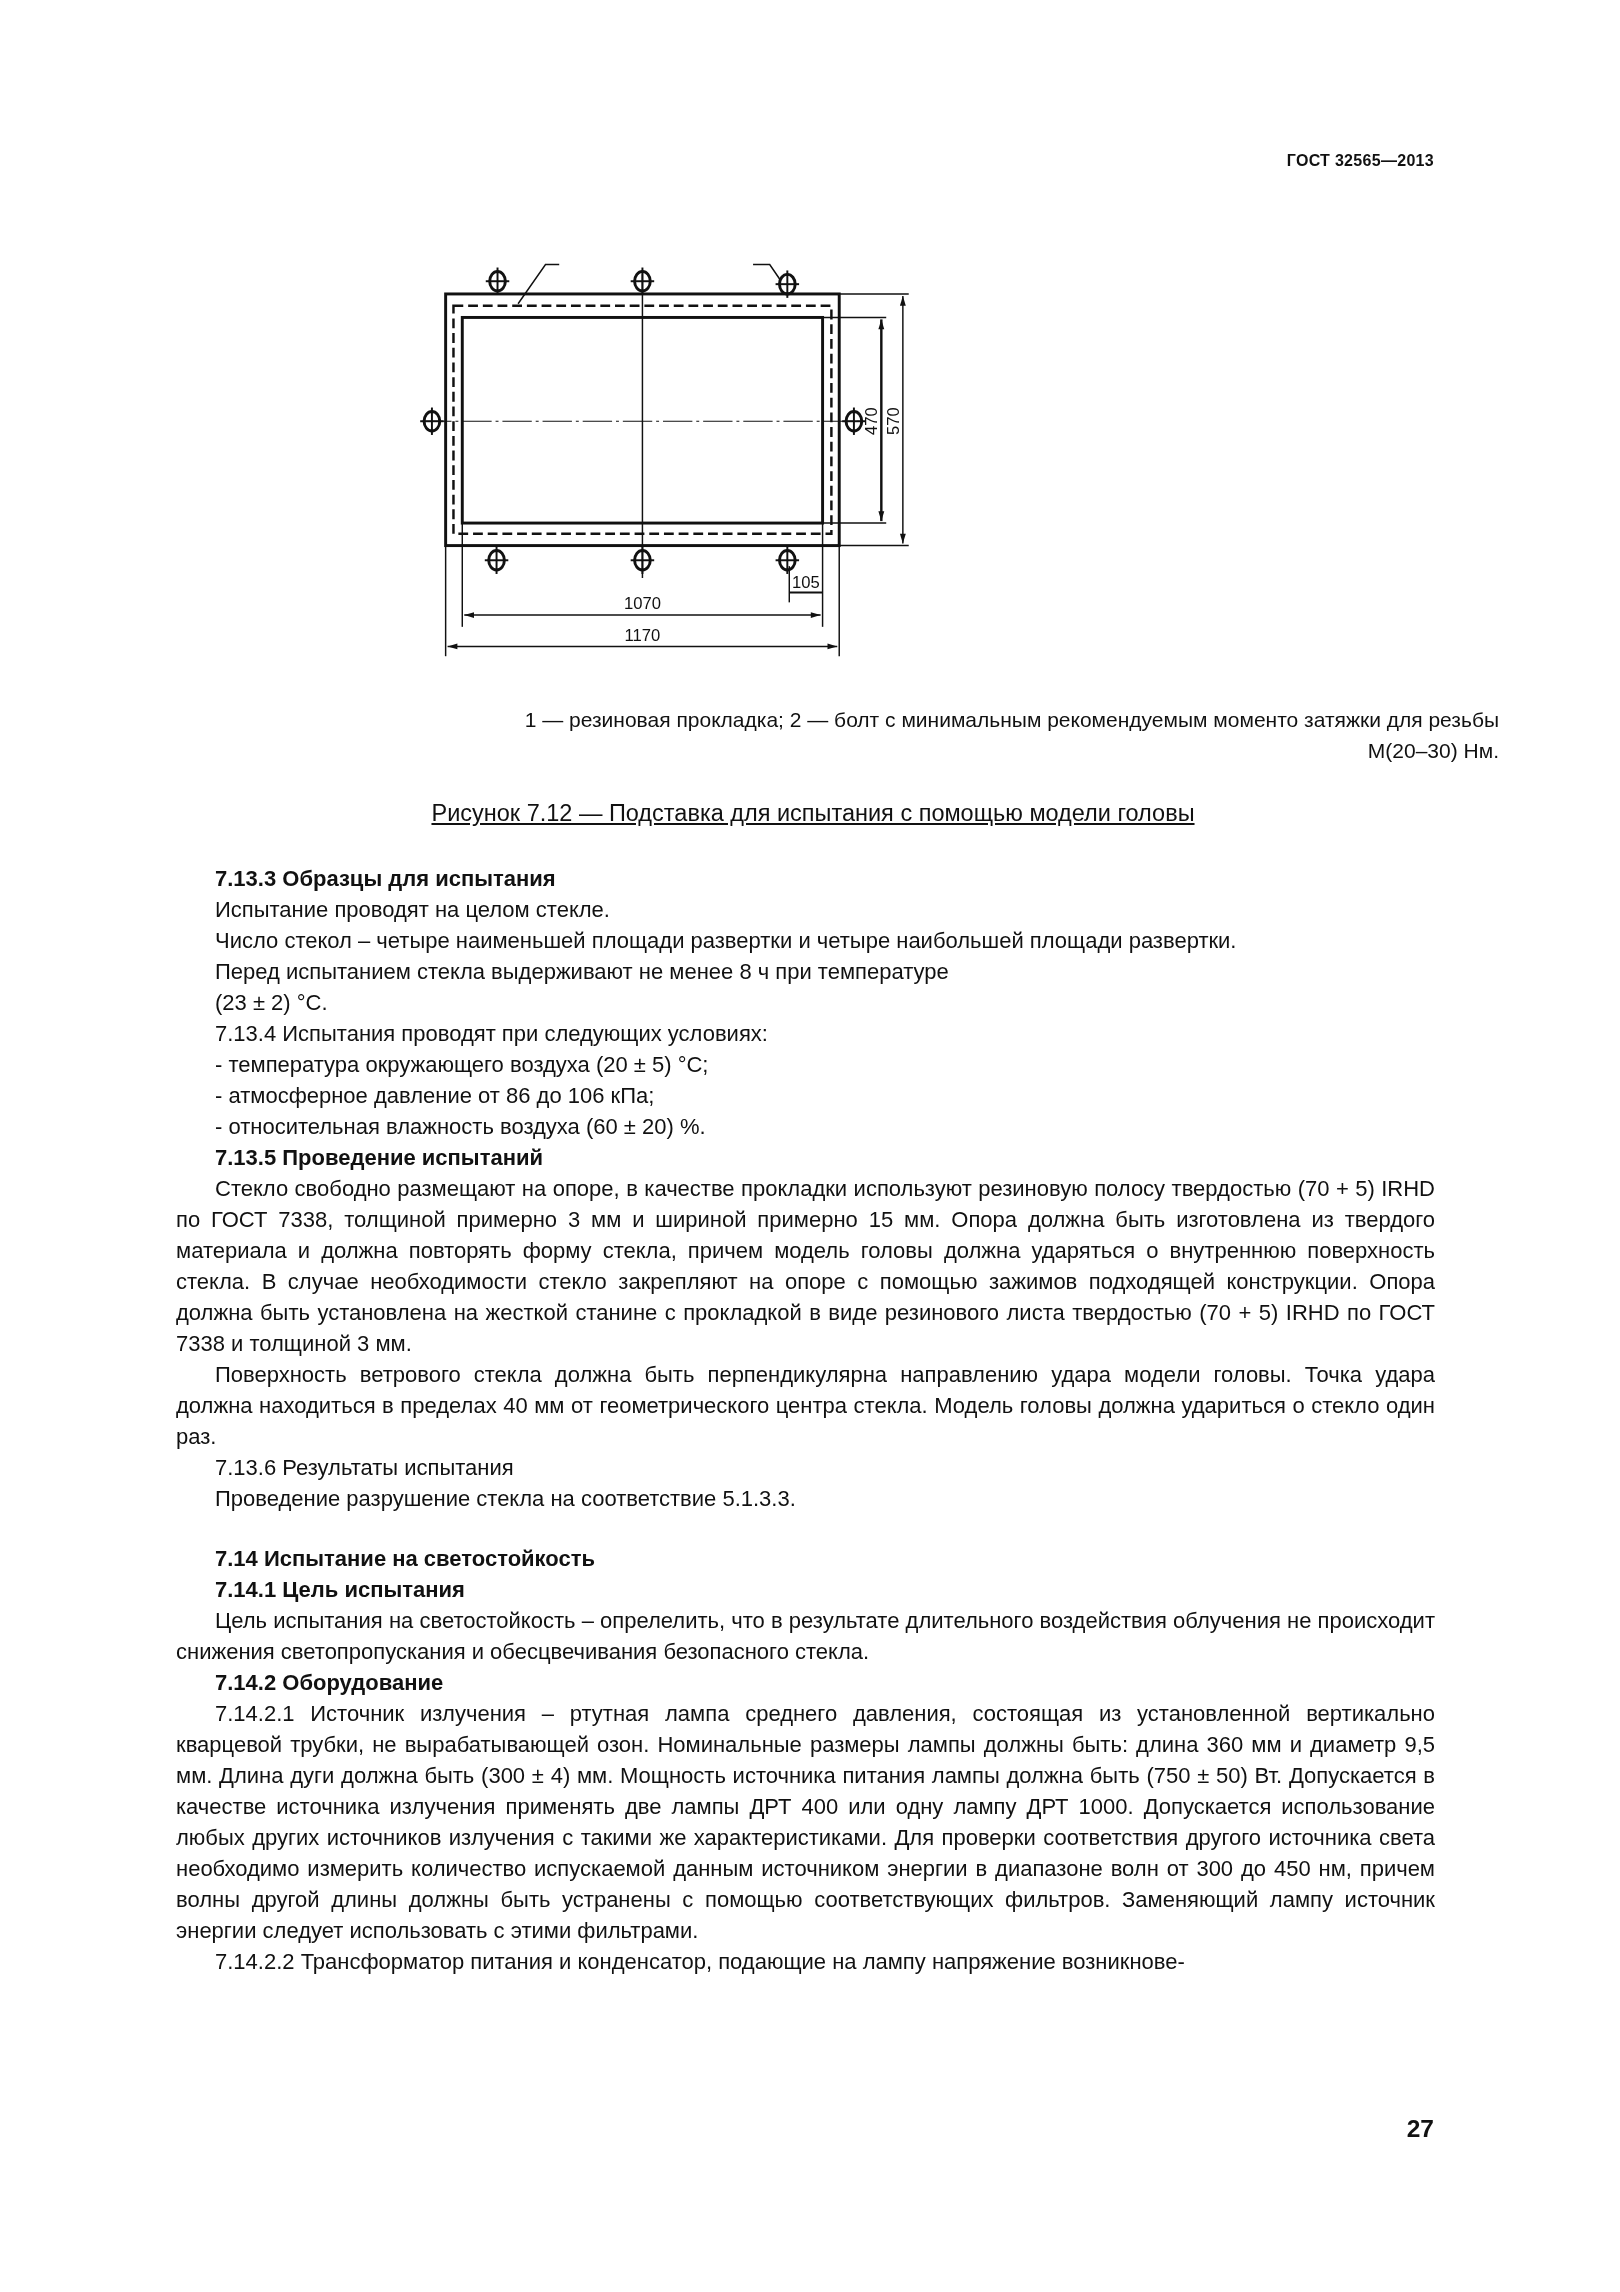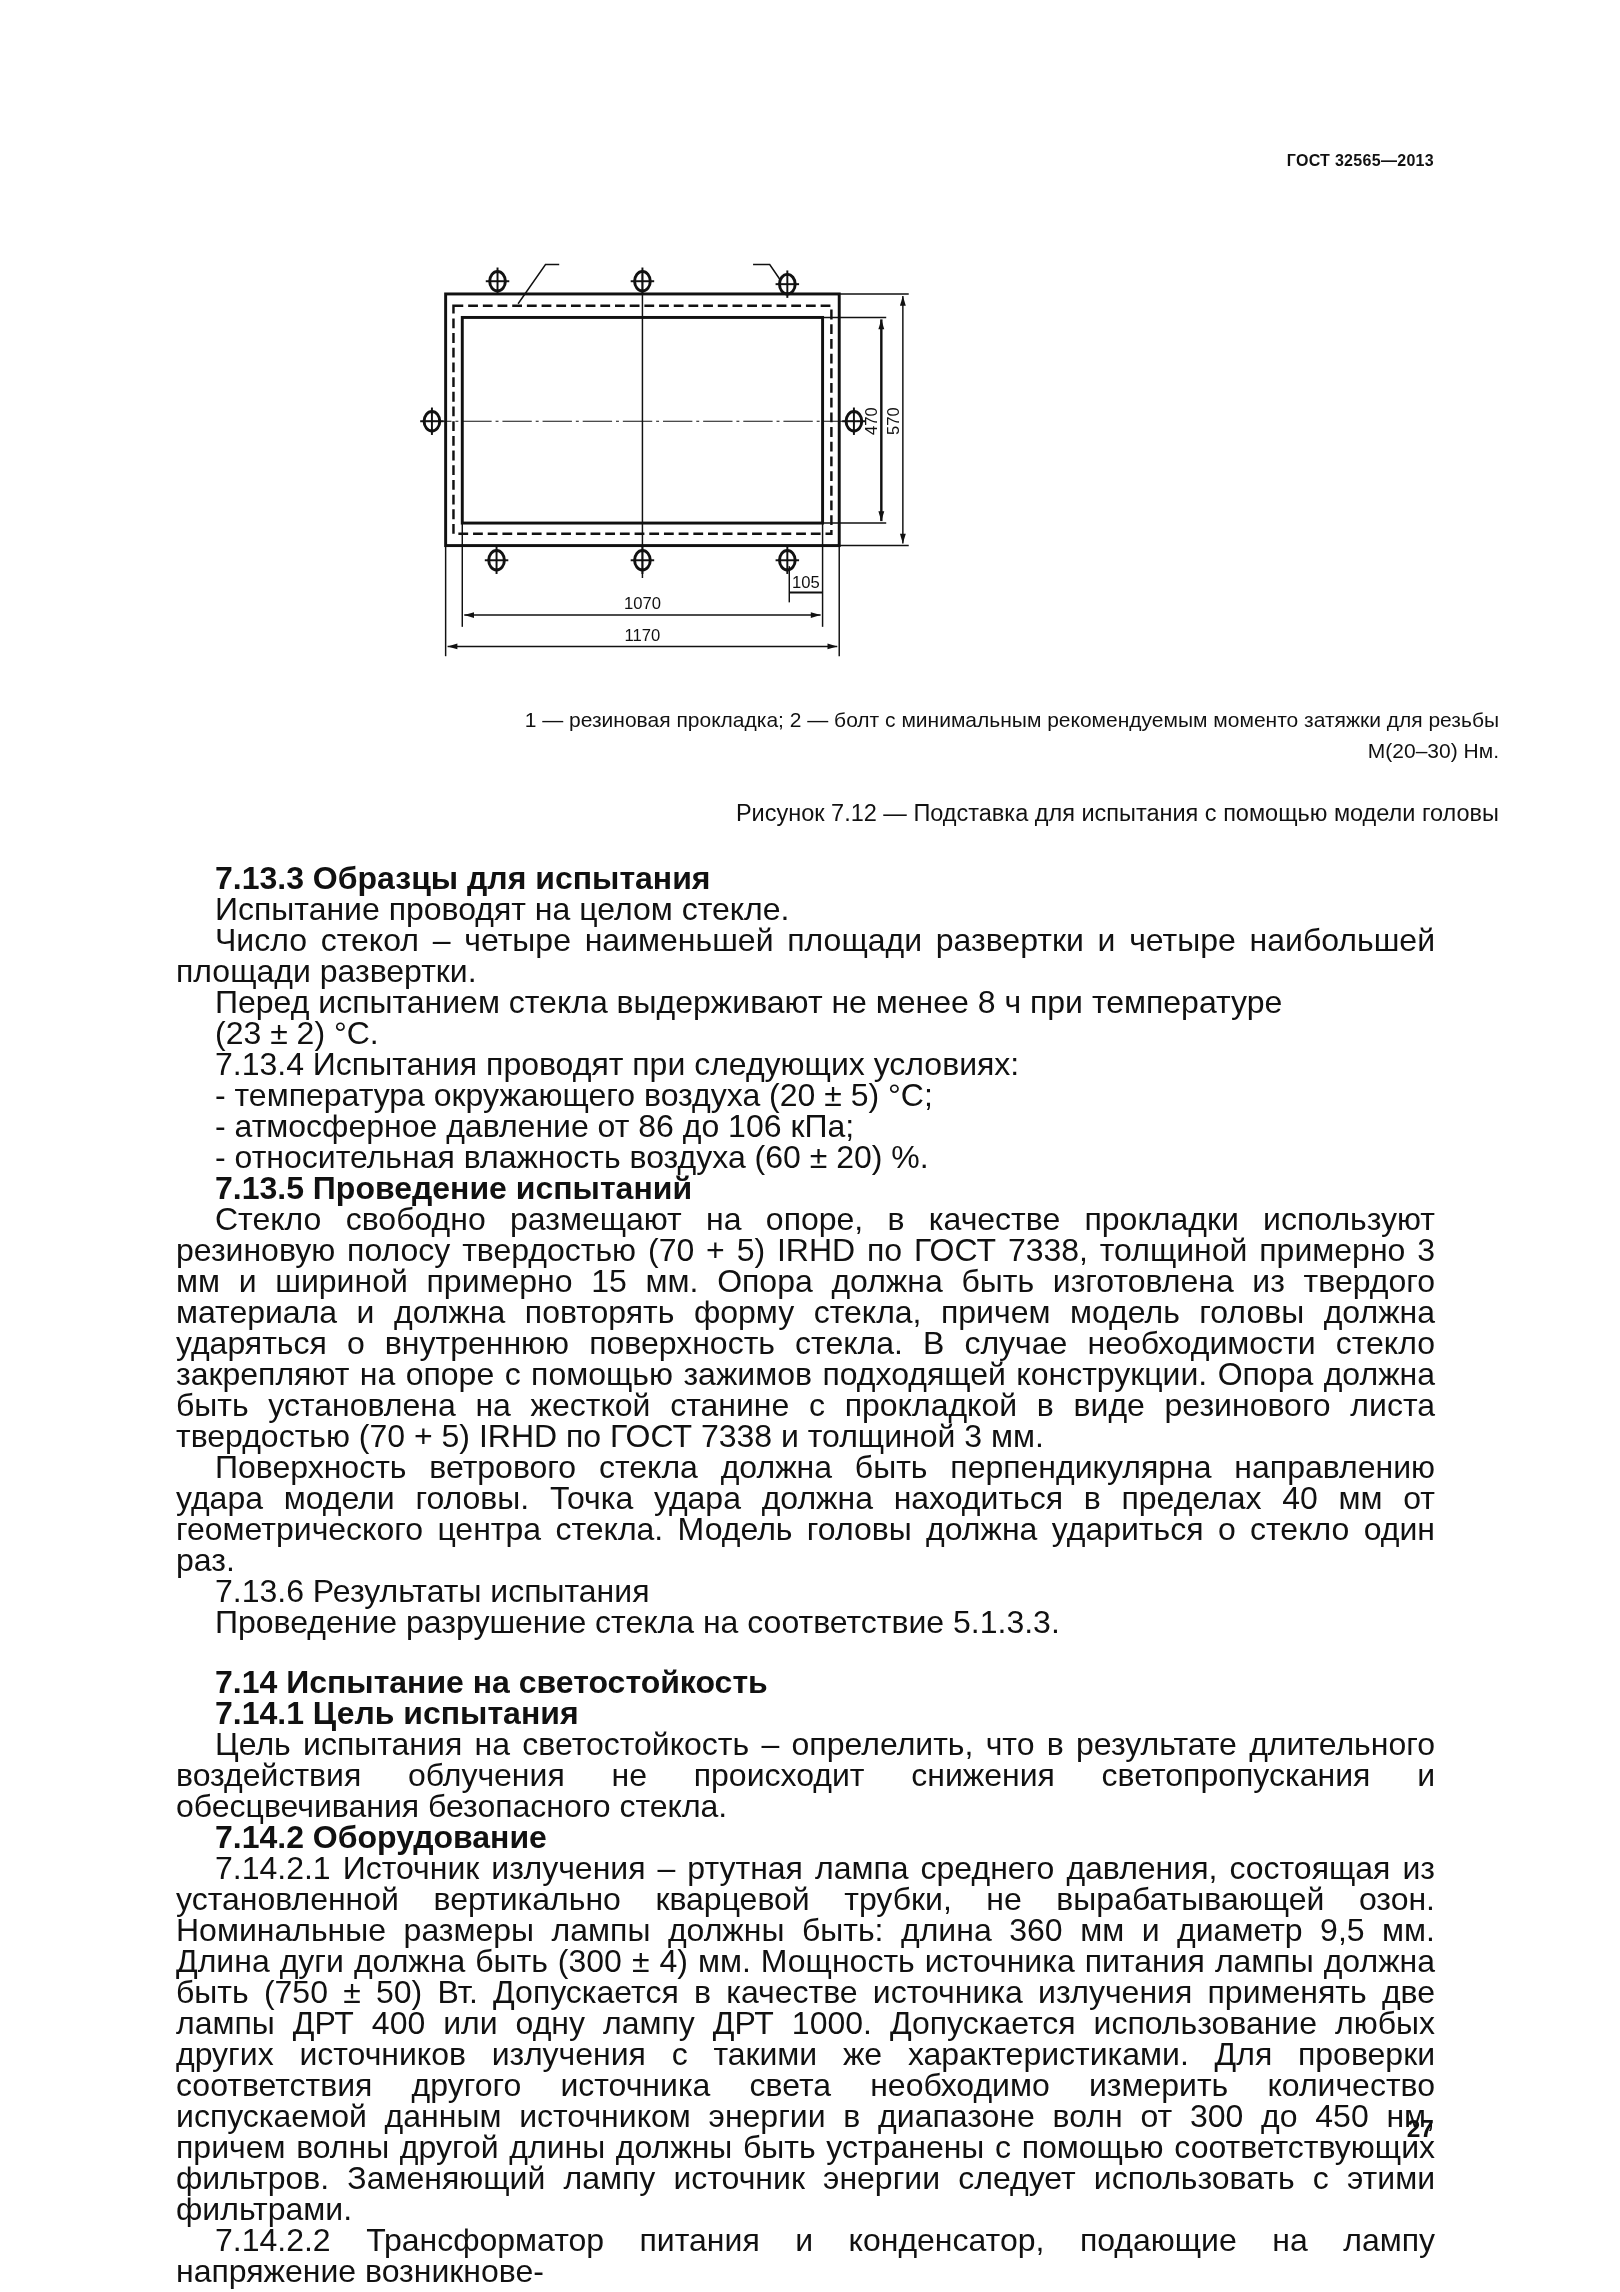--- a/index.html
+++ b/index.html
@@ -2,22 +2,22 @@
 <html><head>
 <meta charset="utf-8">
 <style>
   html, body { margin: 0; padding: 0; background: #ffffff; }
   body { width: 1620px; height: 2293px; position: relative; overflow: hidden;
          font-family: "Liberation Sans", "DejaVu Sans", sans-serif; color: #111; }
   .page-header { position: absolute; top: 152px; right: 186px; font-weight: bold; font-size: 16px; letter-spacing: 0.3px; }
   .figure { position: absolute; left: 412px; top: 245px; width: 735px; height: 421px; }
   .figure svg { width: 735px; height: 421px; }
   .caption-legend { position: absolute; left: 127px; width: 1372px; top: 704px; text-align: right; font-size: 21px; line-height: 31px; }
-  .figure-title { position: absolute; left: 127px; width: 1372px; top: 800px; text-align: right; font-size: 23.5px; }
-  .body-text { position: absolute; left: 176px; width: 1259px; top: 863px; font-size: 32px; line-height: 31px; }
+  .figure-title { position: absolute; left: 127px; width: 1372px; top: 800px; text-align: center; font-size: 23.5px; text-decoration: underline; }
+  .body-text { position: absolute; left: 176px; width: 1259px; top: 863px; font-size: 22px; line-height: 31px; }
   .body-text p { margin: 0; text-align: justify; }
   .ind { text-indent: 39px; }
   .bold { font-weight: bold; }
   .gap { height: 29px; }
   .page-number { position: absolute; right: 186px; top: 2115px; font-size: 24.5px; font-weight: bold; }
   .dim-text { font-family: "Liberation Sans Narrow", "Liberation Sans", sans-serif; font-size: 17px; fill: #111; }
 </style>
 </head>
 <body>
 

